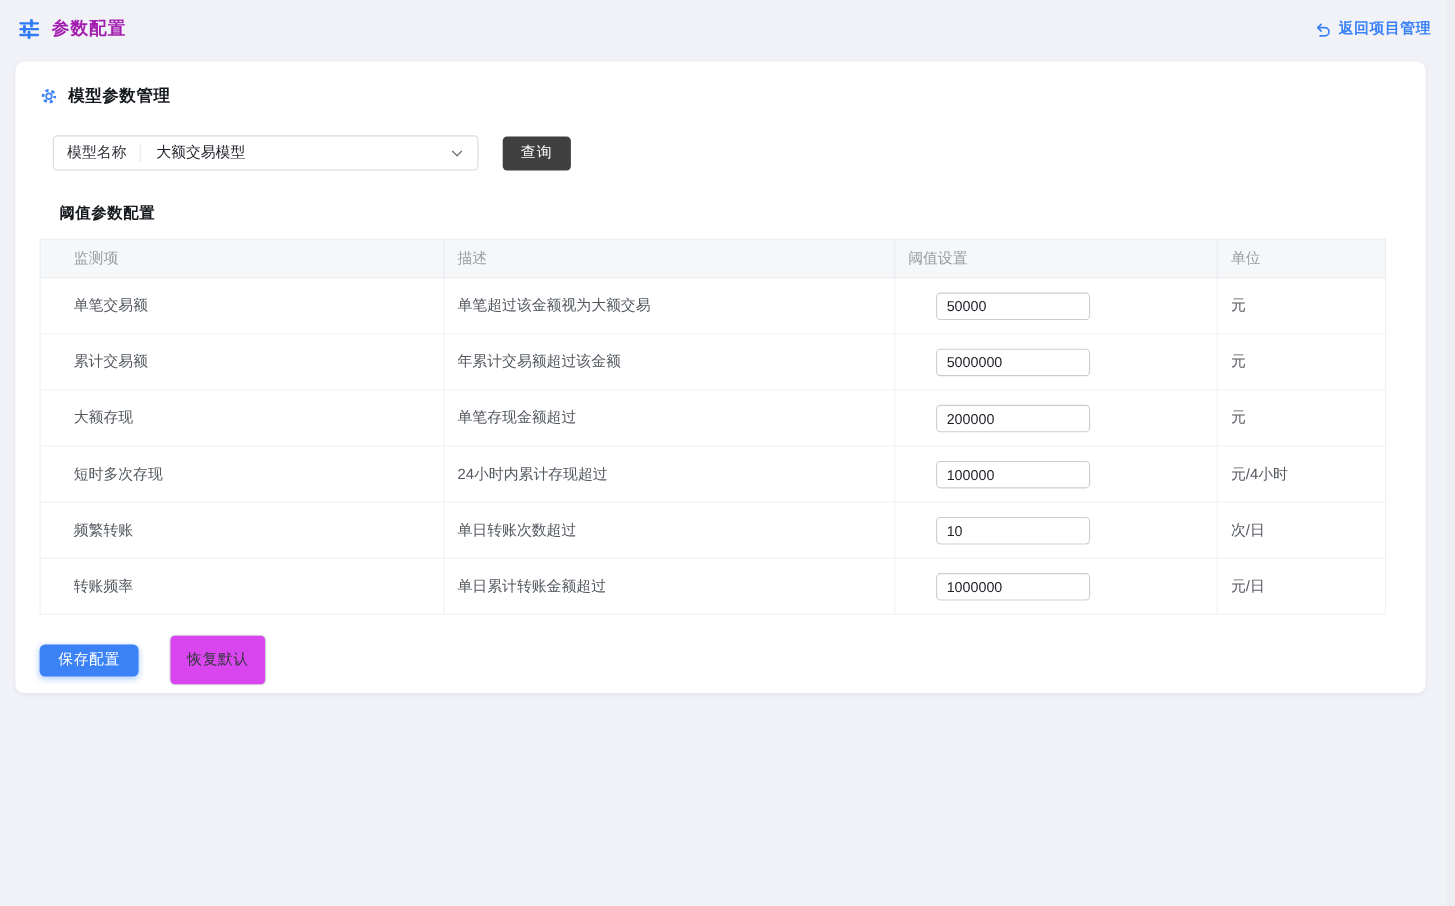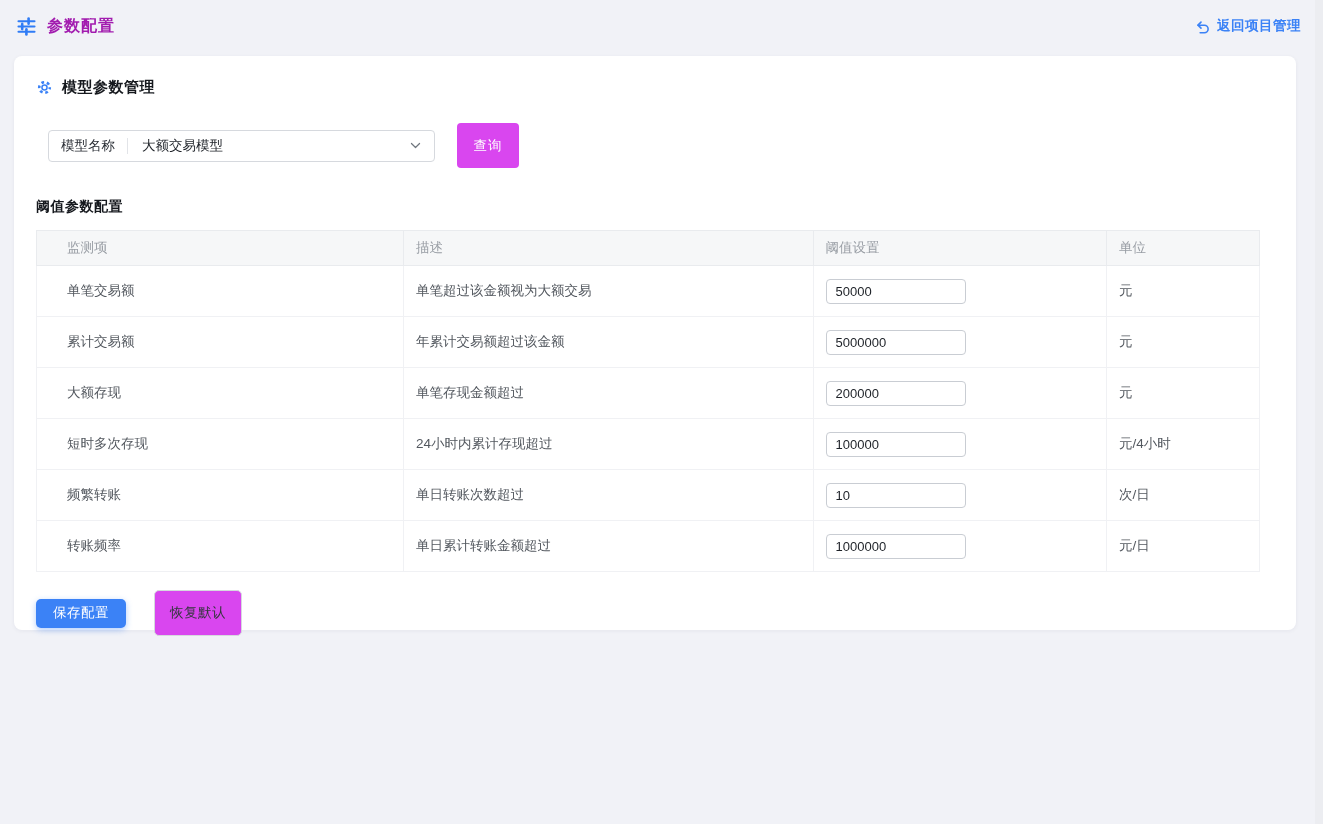--- a/index.html
+++ b/index.html
@@ -42,28 +42,28 @@
     border:1px solid #d6d9de; border-radius:4px;
     background:#fff;
     display:flex; align-items:center;
     font-size:13.5px; cursor:pointer;
   }
   .select-label { padding:0 12px; color:#2b2f36; white-space:nowrap; }
   .select-divider { width:1px; height:16px; background:#e2e4e8; }
   .select-value { flex:1; padding-left:14px; color:#1d2127; font-weight:500; }
   .select-caret { margin-right:12px; display:flex; align-items:center; }
   .query-btn {
-    min-width:62px; height:45px; padding:0 16px;
-    background:#d946ef; color:#fff;
+    min-width:62px; height:31px; padding:0 16px;
+    background:#404040; color:#fff;
     border:none; border-radius:4px;
     font-size:13.5px; font-family:inherit;
     cursor:pointer; letter-spacing:1px;
   }
   
-  .section-title { font-size:14px; font-weight:bold; color:#15181d; margin:0 0 14px 0; letter-spacing:.5px; }
+  .section-title { font-size:14px; font-weight:bold; color:#15181d; margin:0 0 14px 18px; letter-spacing:.5px; }
   
   table.params { width:1224px; border-collapse:collapse; font-size:13.5px; table-layout:fixed; }
   table.params th {
     background:#f6f7f8;
     color:#989da4; font-weight:normal; text-align:left;
     height:35px; padding:0 12px;
     border:1px solid #e9ebee;
   }
   table.params td {
     height:51px; padding:0 12px;
@@ -74,21 +74,21 @@
   table.params th.col-item, table.params td.cell-item { padding-left:30px; }
   .col-item { width:30%; }
   .col-desc { width:33.5%; }
   .col-value { width:24%; }
   .col-unit { width:12.5%; }
   .threshold-input {
     width:140px; height:25px;
     border:1px solid #c9cdd3; border-radius:4px;
     padding:0 9px;
     font-size:13px; font-family:inherit; color:#1d2127;
-    background:#fff; outline:none;
+    background:#fff; outline:none;margin-left:25px;
   }
   
   .actions { display:flex; align-items:center; gap:28px; margin-top:18px; }
   .btn-primary {
     height:29px; padding:0 17px;
     background:#3b82f6; color:#fff;
     border:none; border-radius:5px;
     font-size:13.5px; font-family:inherit; cursor:pointer;
     box-shadow:0 2px 6px rgba(59,130,246,.4);
     letter-spacing:.5px;

